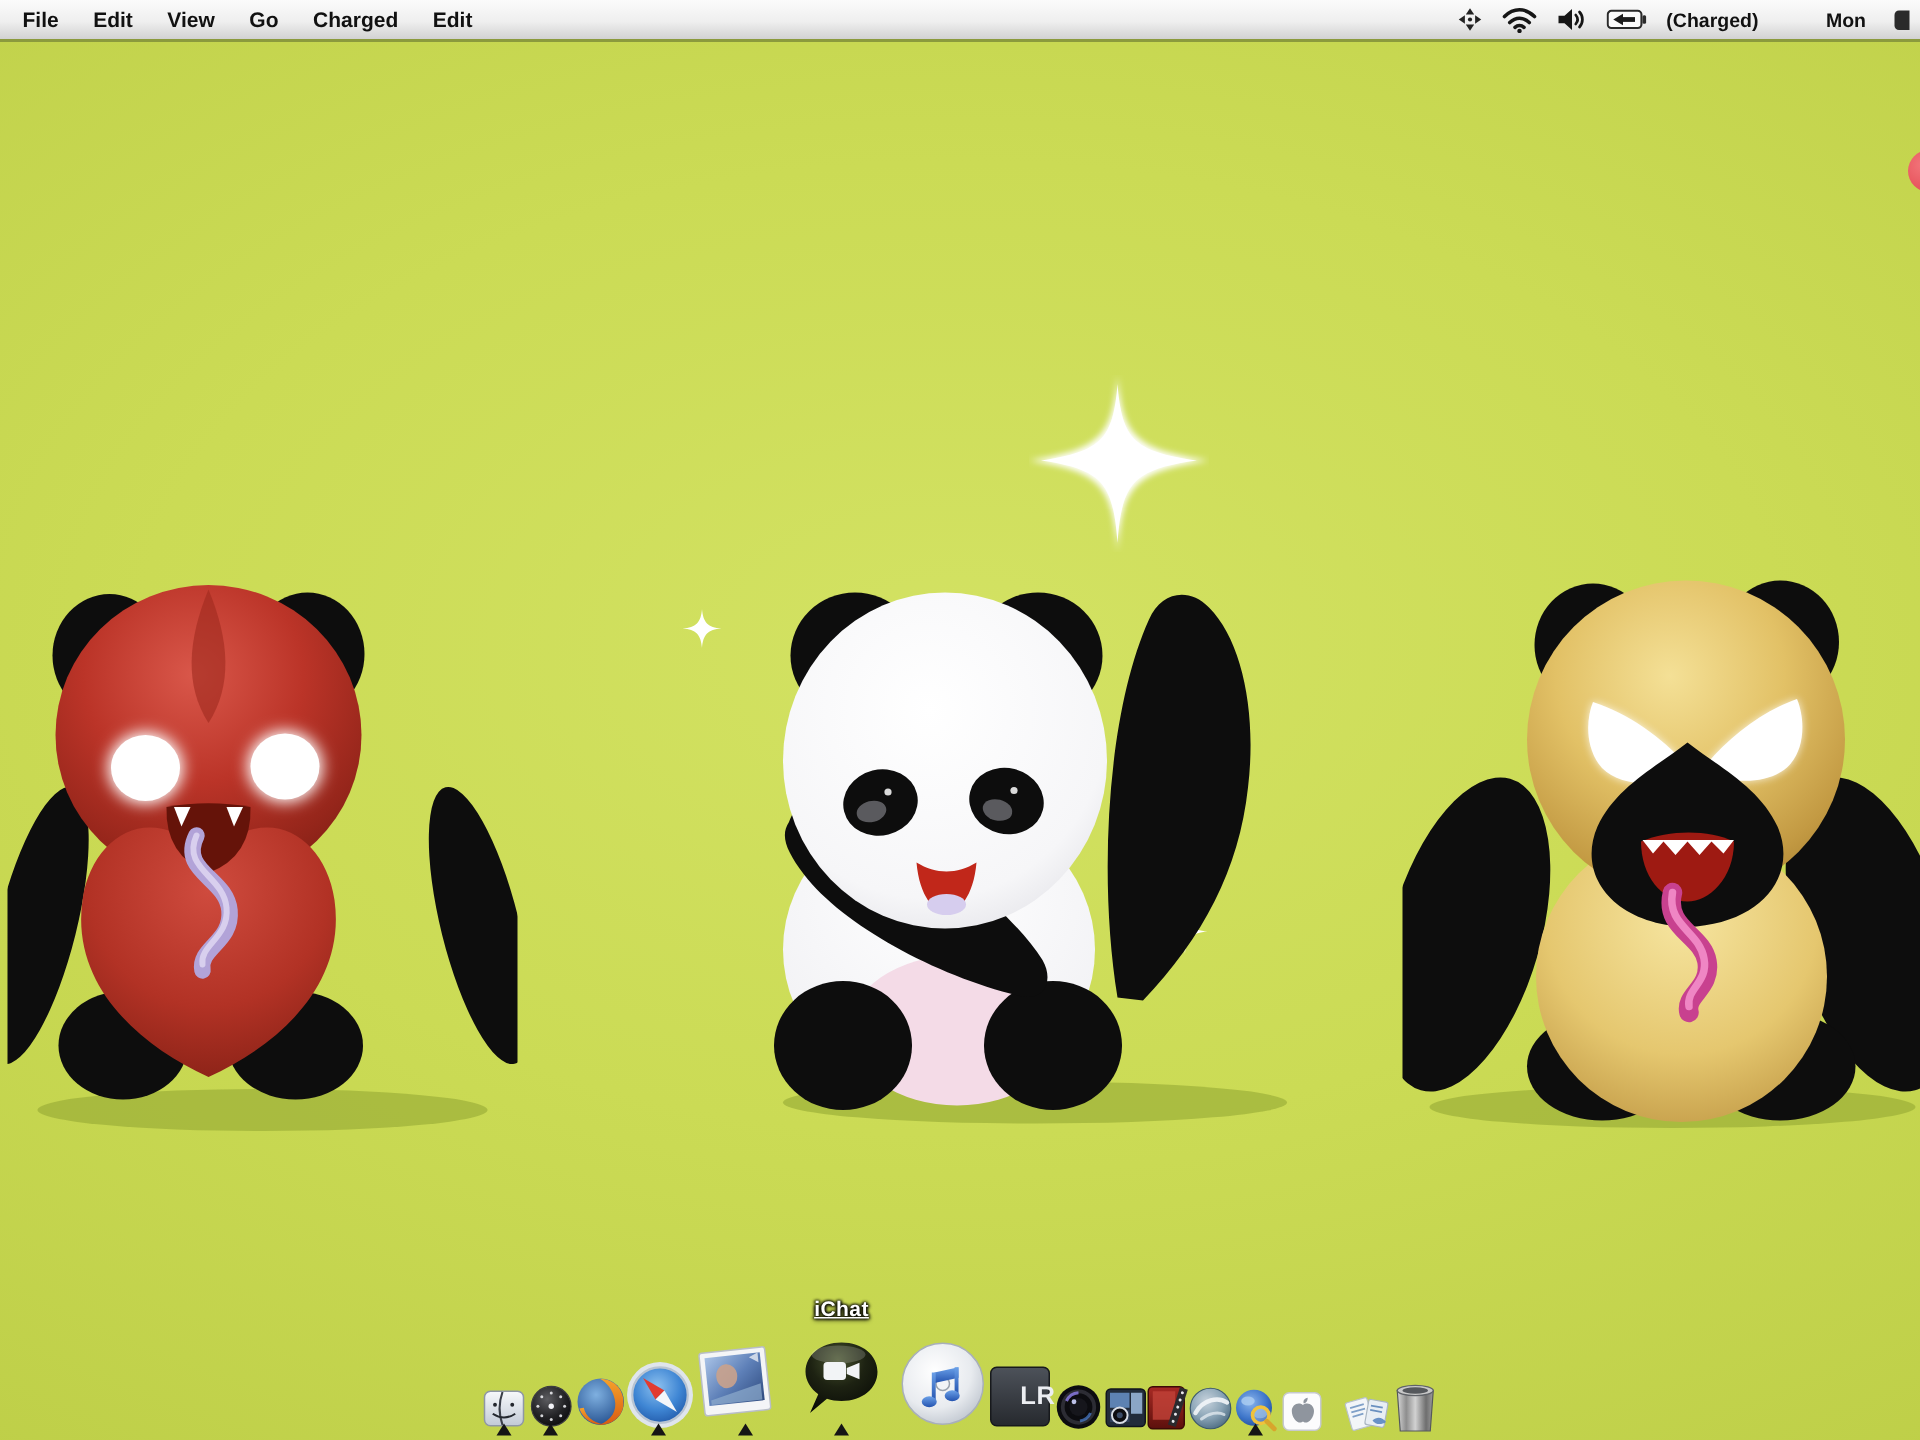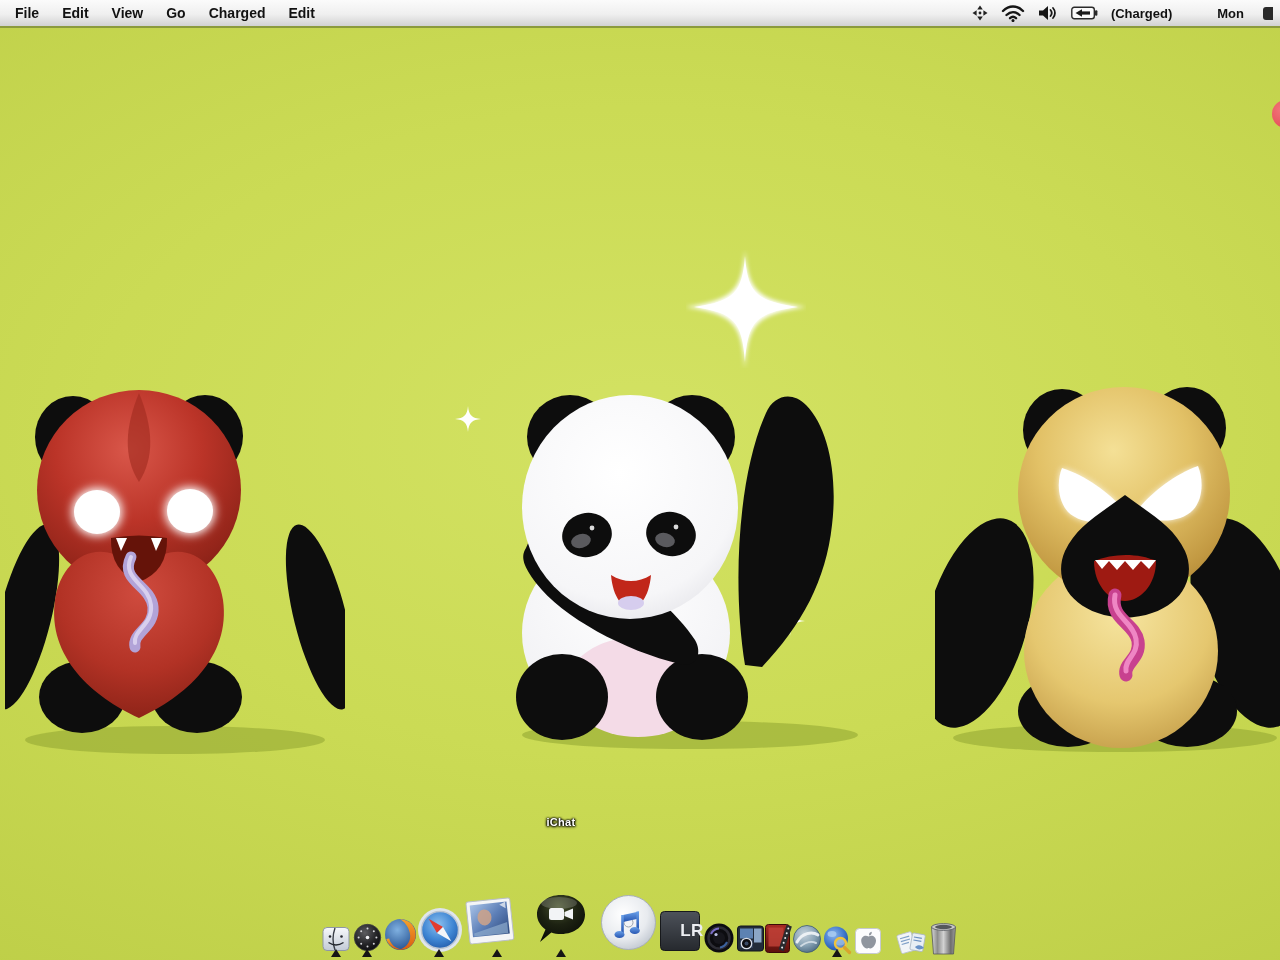--- a/index.html
+++ b/index.html
@@ -18,23 +18,23 @@
   .sicon{display:inline-flex;align-items:center;}
   .partial-glyph{width:10px;height:13px;background:#2a2a2a;border-radius:3px 0 0 3px;margin-left:6px;margin-right:-6px;}
   
   .art{position:absolute;}
   .clipped-red-circle{position:absolute;left:1272px;top:100px;width:28px;height:28px;border-radius:50%;
     background:radial-gradient(circle at 35% 35%, #f2757a, #e2424d);}
   
   .dock{position:absolute;left:0;top:0;width:1280px;height:960px;z-index:30;pointer-events:none;}
   .di{position:absolute;pointer-events:auto;cursor:pointer;}
   .di svg{display:block;width:100%;height:100%;}
-  .dock-label{position:absolute;left:511px;top:816px;width:100px;text-align:center;
-    font-size:11px;font-weight:bold;color:#fff;letter-spacing:.3px;
-    text-shadow:0 1px 3px rgba(0,0,0,.95),0 0 2px rgba(0,0,0,.9),1px 0 2px rgba(0,0,0,.85),-1px 0 2px rgba(0,0,0,.85);}
+  .dock-label{position:absolute;left:511px;top:864px;width:100px;text-align:center;
+    font-size:14px;font-weight:bold;color:#fff;letter-spacing:.3px;
+    text-shadow:0 1px 3px rgba(0,0,0,.95),0 0 2px rgba(0,0,0,.9),1px 0 2px rgba(0,0,0,.85),-1px 0 2px rgba(0,0,0,.85);text-decoration:underline;}
   .tri{position:absolute;width:0;height:0;top:949px;
     border-left:5.5px solid transparent;border-right:5.5px solid transparent;border-bottom:8px solid #151515;}
   .lr-text{position:absolute;left:12px;top:0;width:100%;height:100%;display:flex;align-items:center;justify-content:center;
     font-size:17px;font-weight:bold;color:#eceef2;letter-spacing:.5px;}
 </style>
 </head>
 <body>
 
 <div class="screen">
 

